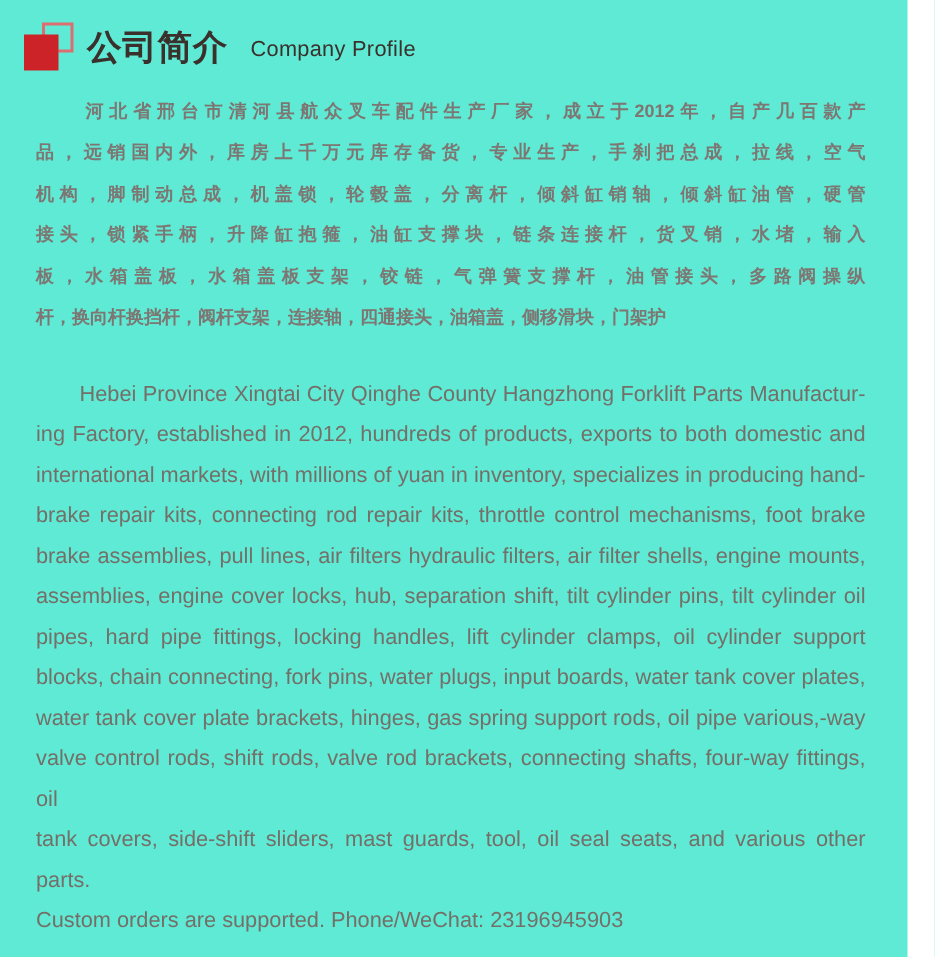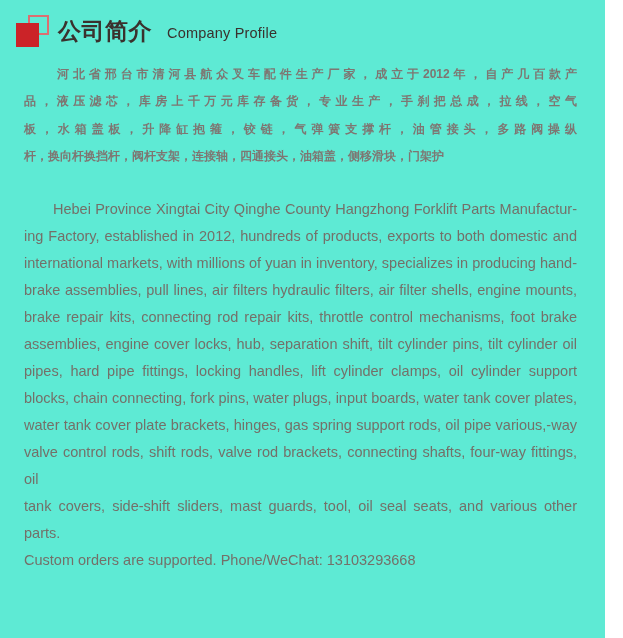--- a/index.html
+++ b/index.html
@@ -105,33 +105,35 @@
       <span class="sq-outline"></span>
       <span class="sq-solid"></span>
     </span>
     <h1 class="title-cn">公司简介</h1>
     <span class="title-en">Company Profile</span>
   </header>
 
   <main class="content">
     <section class="para para-cn">
         <div class="line">河北省邢台市清河县航众叉车配件生产厂家，成立于2012年，自产几百款产</div>
-        <div class="line">品，液压滤芯，库房上千万元库存备货，专业生产，手刹把总成，拉线，空气</div>
-        <div class="line">板，水箱盖板，升降缸抱箍，铰链，气弹簧支撑杆，油管接头，多路阀操纵</div>
+        <div class="line">品，远销国内外，库房上千万元库存备货，专业生产，手刹把总成，拉线，空气</div>
+        <div class="line">机构，脚制动总成，机盖锁，轮毂盖，分离杆，倾斜缸销轴，倾斜缸油管，硬管</div>
+        <div class="line">接头，锁紧手柄，升降缸抱箍，油缸支撑块，链条连接杆，货叉销，水堵，输入</div>
+        <div class="line">板，水箱盖板，水箱盖板支架，铰链，气弹簧支撑杆，油管接头，多路阀操纵</div>
         <div class="line">杆，换向杆换挡杆，阀杆支架，连接轴，四通接头，油箱盖，侧移滑块，门架护</div>
       </section>
     <section class="para para-en">
         <div class="line">Hebei Province Xingtai City Qinghe County Hangzhong Forklift Parts Manufactur-</div>
         <div class="line">ing Factory, established in 2012, hundreds of products, exports to both domestic and</div>
         <div class="line">international markets, with millions of yuan in inventory, specializes in producing hand-</div>
+        <div class="line">brake repair kits, connecting rod repair kits, throttle control mechanisms, foot brake</div>
         <div class="line">brake assemblies, pull lines, air filters hydraulic filters, air filter shells, engine mounts,</div>
-        <div class="line">brake repair kits, connecting rod repair kits, throttle control mechanisms, foot brake</div>
         <div class="line">assemblies, engine cover locks, hub, separation shift, tilt cylinder pins, tilt cylinder oil</div>
         <div class="line">pipes, hard pipe fittings, locking handles, lift cylinder clamps, oil cylinder support</div>
         <div class="line">blocks, chain connecting, fork pins, water plugs, input boards, water tank cover plates,</div>
         <div class="line">water tank cover plate brackets, hinges, gas spring support rods, oil pipe various,-way</div>
         <div class="line">valve control rods, shift rods, valve rod brackets, connecting shafts, four-way fittings, oil</div>
         <div class="line">tank covers, side-shift sliders, mast guards, tool, oil seal seats, and various other parts.</div>
-        <div class="line">Custom orders are supported. Phone/WeChat: 13103293668</div>
+        <div class="line">Custom orders are supported. Phone/WeChat: 23196945903</div>
       </section>
   </main>
 
 </div>
 
 </body></html>

